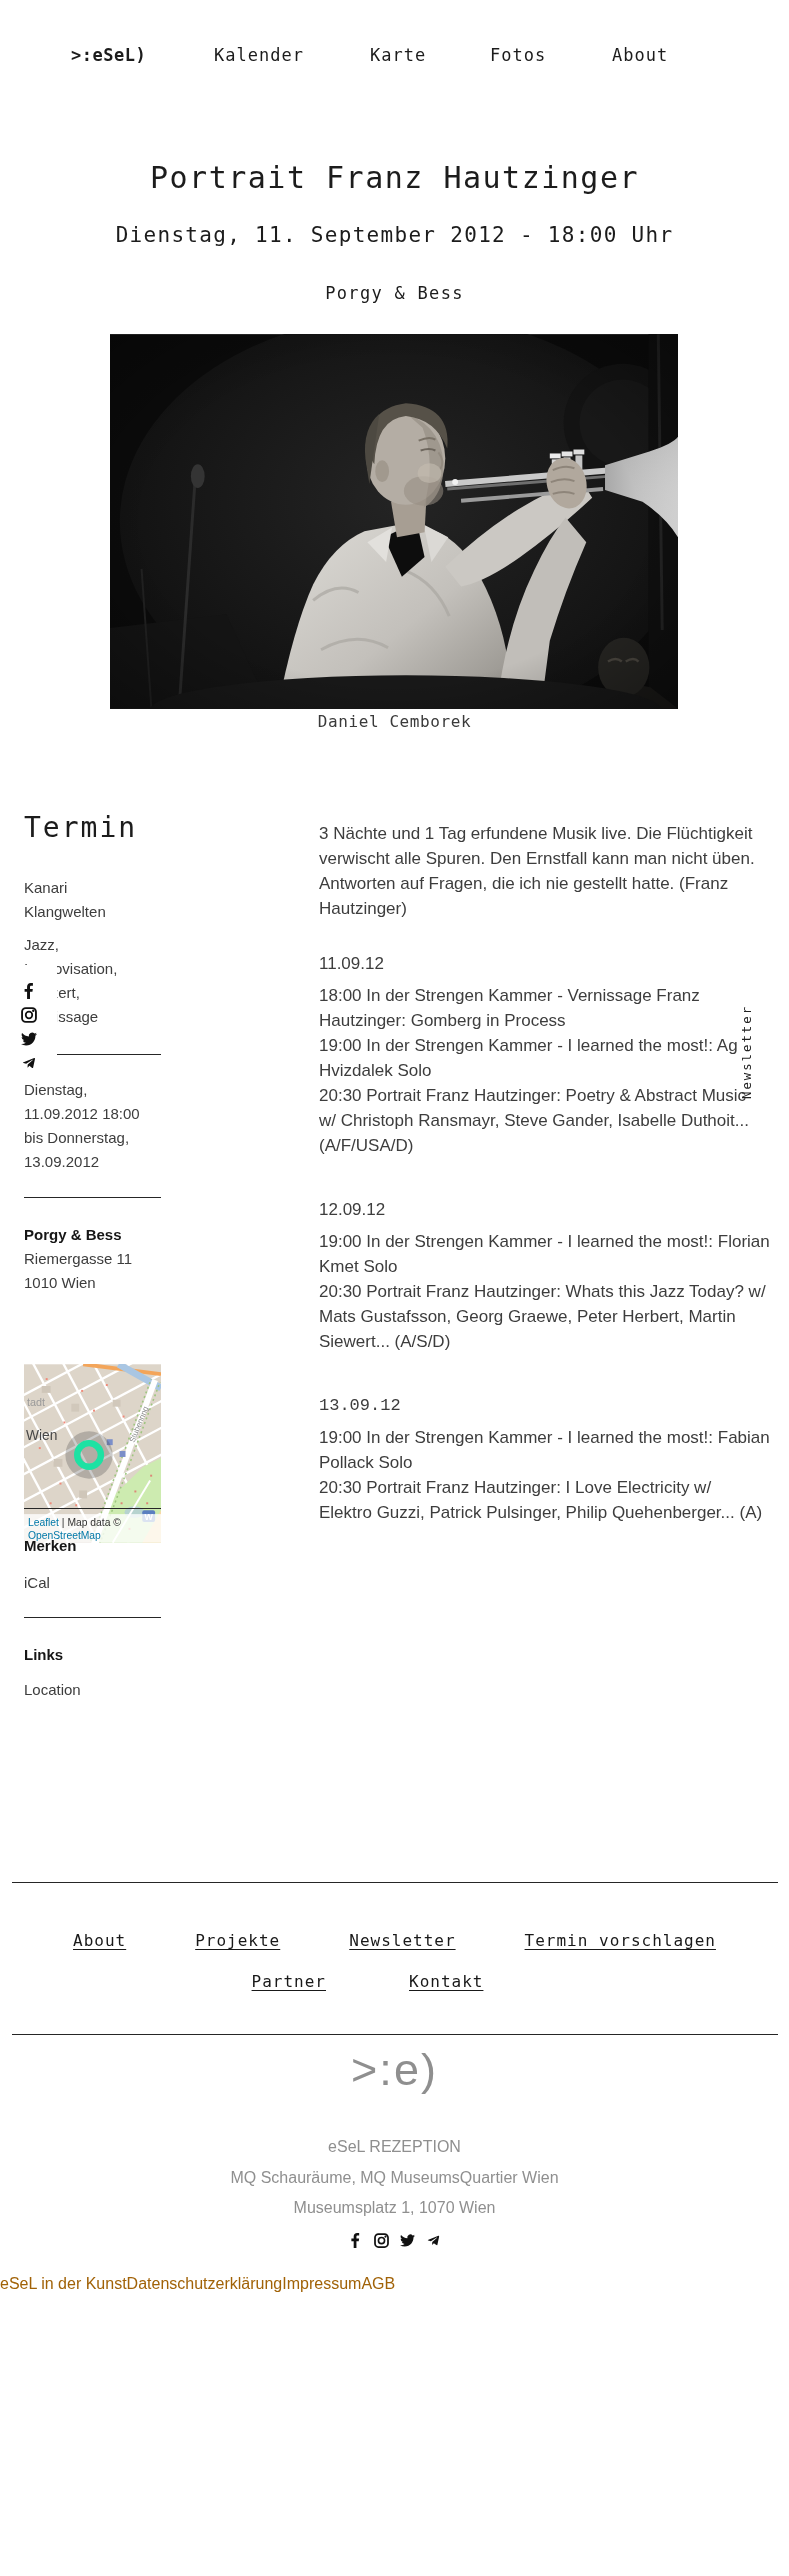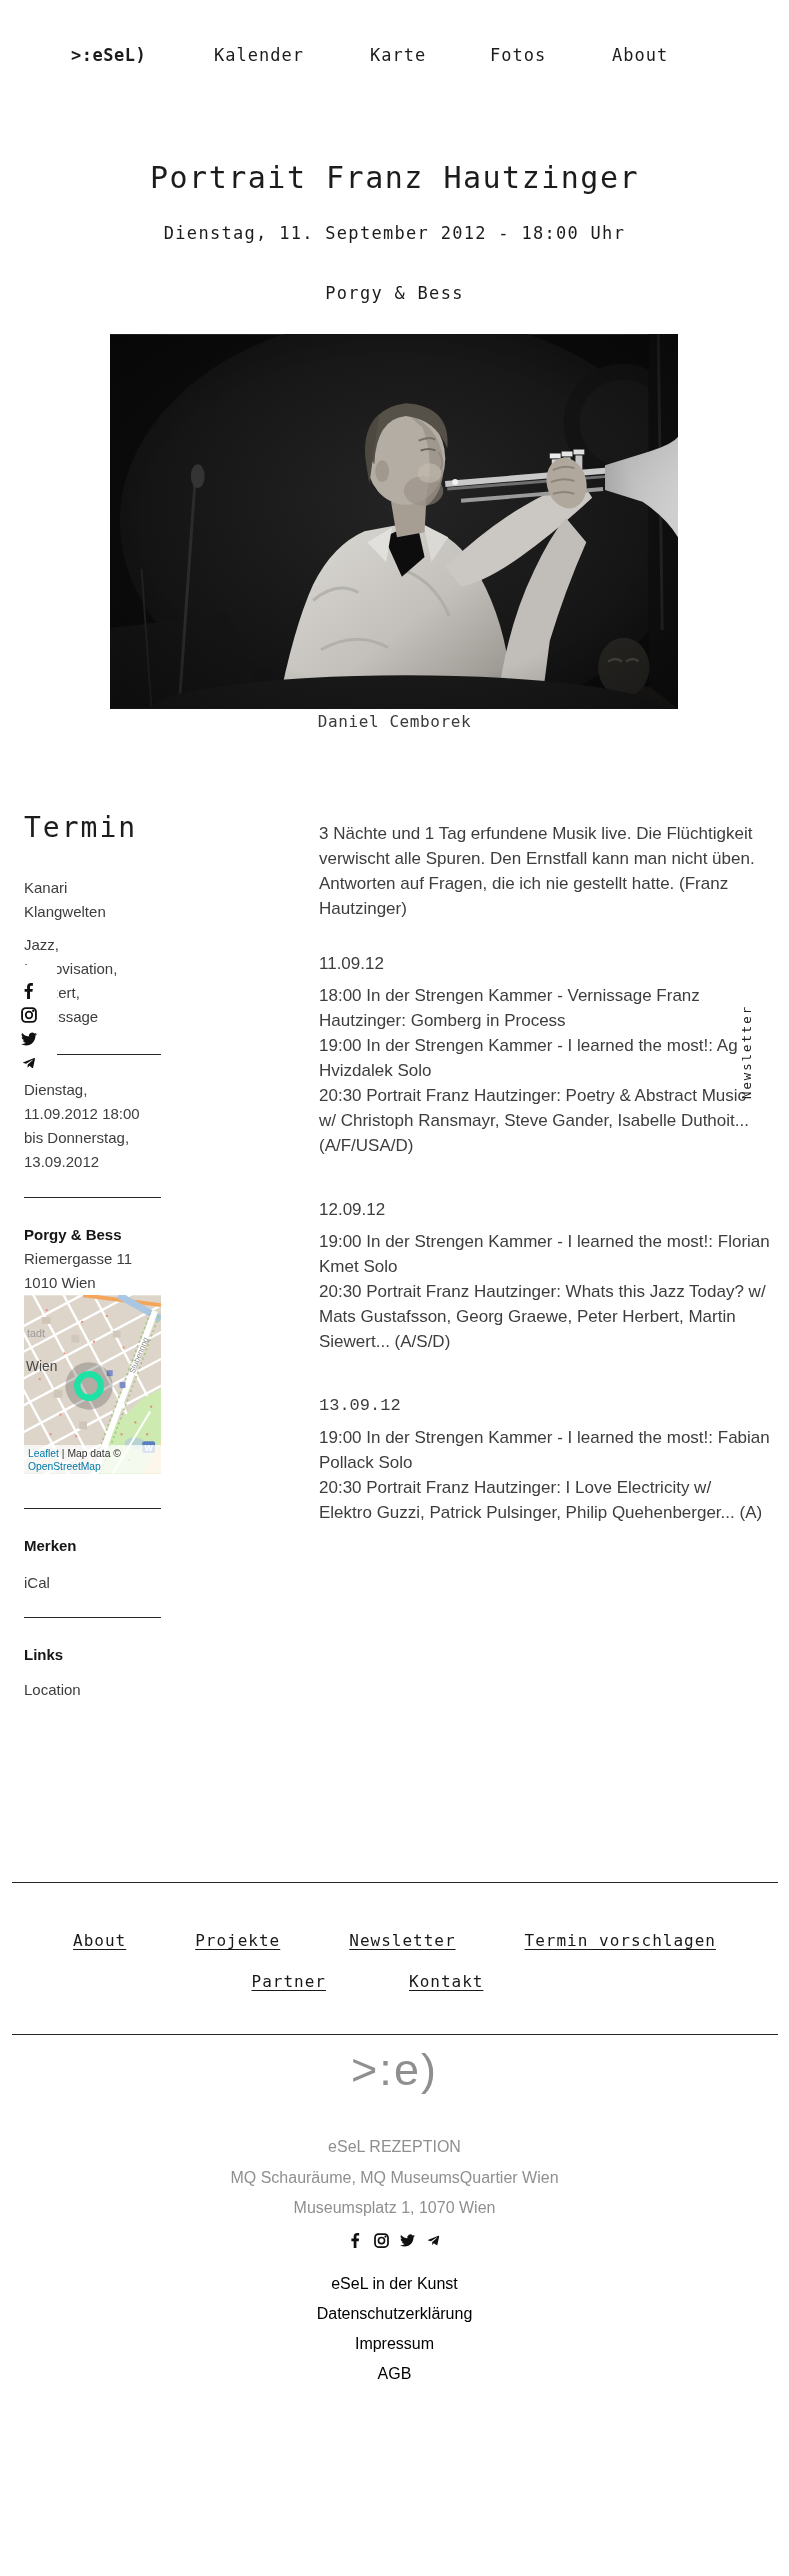--- a/index.html
+++ b/index.html
@@ -15,35 +15,35 @@
   .sb{font-size:15px;line-height:24px;color:#3d3d3d;}
   .sb-bold{font-weight:bold;color:#161616;}
   .main-txt{font-size:17px;line-height:25px;color:#3d3d3d;margin-left:45px;}
   .icon-col{display:flex;flex-direction:column;gap:8px;background:#fff;z-index:6;
             padding:18px 0 10px 11px;box-sizing:border-box;}
   .icon-row{display:flex;gap:11px;justify-content:center;align-items:center;}
   svg.si{display:block;color:#111;}
   .vert{writing-mode:vertical-rl;transform:rotate(180deg);font-size:12.3px;letter-spacing:2px;color:#222;}
   .f-link{font-size:16px;letter-spacing:1px;text-decoration:underline;text-underline-offset:3px;color:#191919;}
   .gray{color:#8f8f8f;}
-  .f-bottom{display:flex;flex-direction:column;align-items:center;line-height:30px;font-size:16px;color:#000000;}
+  .f-bottom{display:flex;flex-direction:row;align-items:center;line-height:30px;font-size:16px;color:#a16207;}
 </style>
 </head>
 <body>
 
 <div class="page">
 
   <div class="abs mono" style="left:71px;top:45px;font-weight:bold;font-size:17px;letter-spacing:0.5px;">&gt;:eSeL)</div>
   <div class="abs mono nav-link" style="left:214px;top:45px;">Kalender</div>
   <div class="abs mono nav-link" style="left:370px;top:45px;">Karte</div>
   <div class="abs mono nav-link" style="left:490px;top:45px;">Fotos</div>
   <div class="abs mono nav-link" style="left:612px;top:45px;">About</div>
 
   <div class="abs ctr mono" style="top:160px;font-size:30px;letter-spacing:1.5px;">Portrait Franz Hautzinger</div>
-  <div class="abs ctr mono" style="top:223px;font-size:17px;letter-spacing:1.3px;">Dienstag, 11. September 2012 - 18:00 Uhr</div>
+  <div class="abs ctr mono" style="top:223px;font-size:21px;letter-spacing:1.3px;">Dienstag, 11. September 2012 - 18:00 Uhr</div>
   <div class="abs ctr mono" style="top:283px;font-size:17px;letter-spacing:1.3px;">Porgy &amp; Bess</div>
 
   <div class="abs" style="left:110px;top:334px;width:568px;height:375px;">
     <svg width="568" height="375" viewBox="0 0 576 380">
       <defs>
         <linearGradient id="shirtG" x1="0" y1="0" x2="1" y2="1">
           <stop offset="0" stop-color="#dddbd6"></stop>
             <stop offset=".55" stop-color="#c3c0bb"></stop>
             <stop offset="1" stop-color="#8f8c86"></stop>
         </linearGradient>
@@ -143,21 +143,21 @@
 11.09.2012 18:00
 bis Donnerstag,
 13.09.2012</div>
 
   <div class="hr" style="left:24px;top:1197px;width:137px;"></div>
 
   <div class="abs sb sb-bold lnk" style="left:24px;top:1223px;">Porgy &amp; Bess</div>
   <div class="abs sb pre" style="left:24px;top:1247px;">Riemergasse 11
 1010 Wien</div>
 
-  <div class="abs" style="left:24px;top:1295px;width:137px;height:179px;">
+  <div class="abs" style="left:24px;top:1364px;width:137px;height:179px;">
     <svg width="137" height="179" viewBox="0 0 139 181" style="display:block">
       <rect width="139" height="181" fill="#ddd5c9"></rect>
       <g transform="rotate(-28 70 90)" stroke="#ffffff" stroke-width="2.4">
         <line x1="-50" y1="5" x2="190" y2="5"></line>
           <line x1="-50" y1="28" x2="190" y2="28"></line>
         <line x1="-50" y1="52" x2="190" y2="52"></line>
           <line x1="-50" y1="76" x2="190" y2="76"></line>
         <line x1="-50" y1="100" x2="190" y2="100"></line>
           <line x1="-50" y1="124" x2="190" y2="124"></line>
         <line x1="-50" y1="148" x2="190" y2="148"></line>

